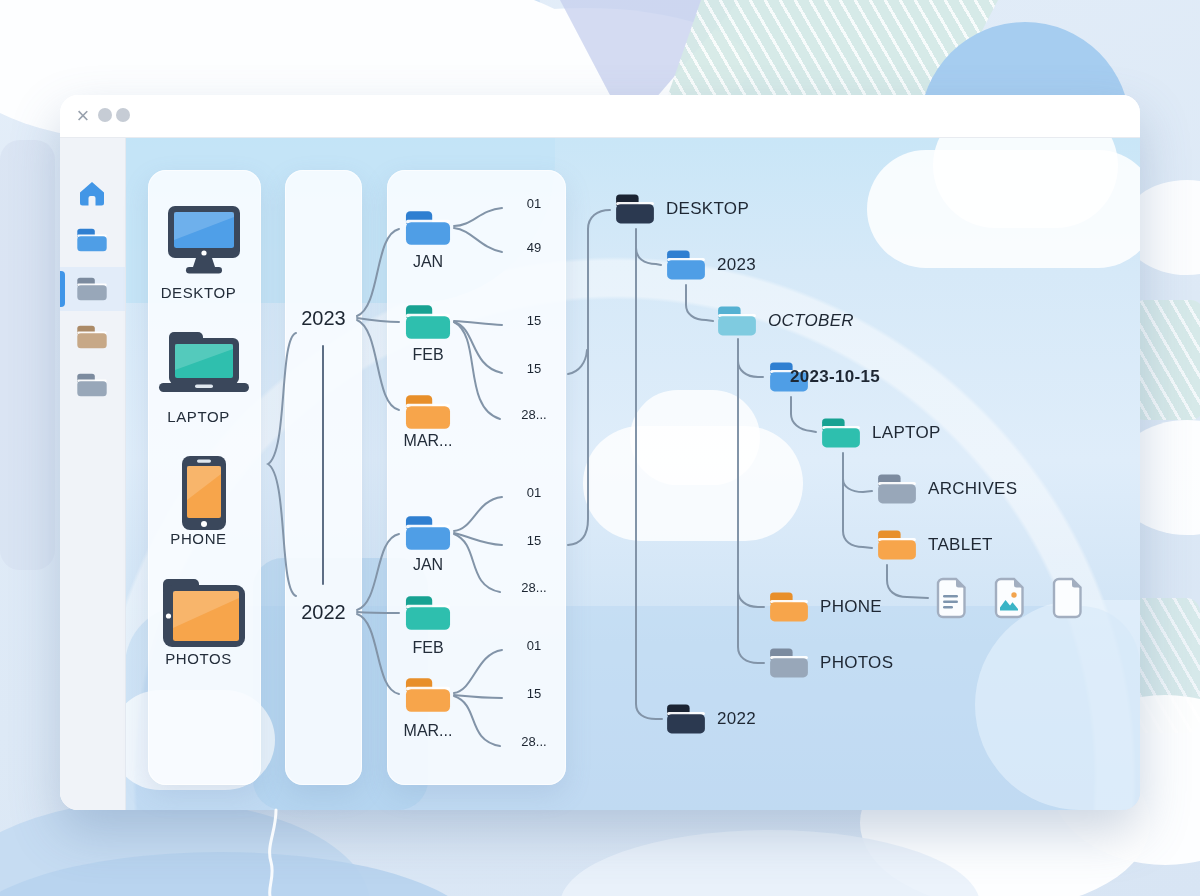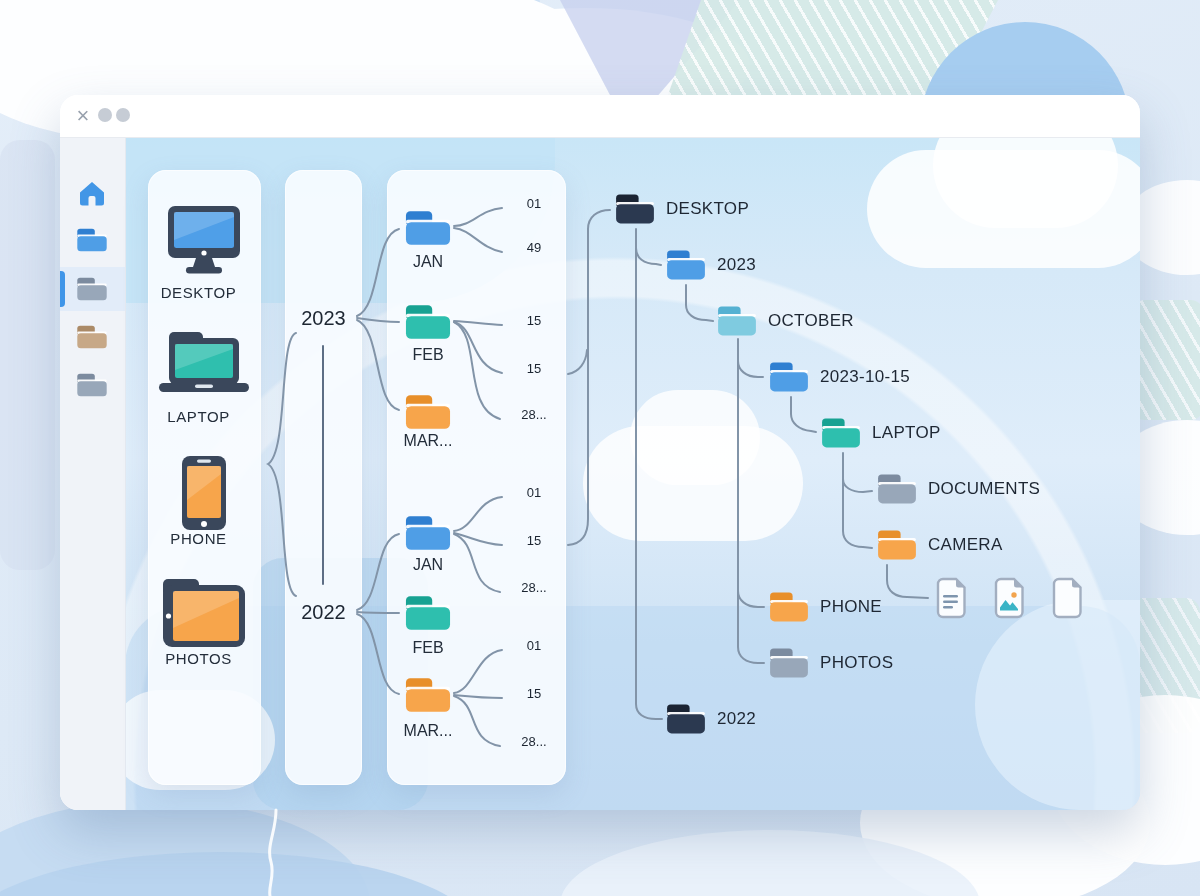--- a/index.html
+++ b/index.html
@@ -280,57 +280,57 @@
 </div>
 <div class="lbl tree-lbl" style="left:717px;top:255px;">2023</div>
 
 <div class="folder f-lblue" style="left:714px;top:303px;">
   <svg width="46" height="36" viewBox="0 0 48 40">
       <rect class="tab" x="3" y="4" width="25" height="14" rx="4"></rect>
       <rect class="stripe" x="3" y="12.2" width="42" height="3.6" rx="1.8"></rect>
       <rect class="body" x="3" y="14.6" width="42" height="21.4" rx="5"></rect>
     </svg>
 </div>
-<div class="lbl tree-lbl" style="left:768px;top:311px;">OCTOBER</div>
+<div class="lbl tree-lbl" style="left:768px;top:311px;font-style:italic;">OCTOBER</div>
 
 <div class="folder f-blue" style="left:766px;top:359px;">
   <svg width="46" height="36" viewBox="0 0 48 40">
       <rect class="tab" x="3" y="4" width="25" height="14" rx="4"></rect>
       <rect class="stripe" x="3" y="12.2" width="42" height="3.6" rx="1.8"></rect>
       <rect class="body" x="3" y="14.6" width="42" height="21.4" rx="5"></rect>
     </svg>
 </div>
-<div class="lbl tree-lbl" style="left:820px;top:367px;">2023-10-15</div>
+<div class="lbl tree-lbl" style="left:790px;top:367px;font-weight:bold;">2023-10-15</div>
 
 <div class="folder f-teal" style="left:818px;top:415px;">
   <svg width="46" height="36" viewBox="0 0 48 40">
       <rect class="tab" x="3" y="4" width="25" height="14" rx="4"></rect>
       <rect class="stripe" x="3" y="12.2" width="42" height="3.6" rx="1.8"></rect>
       <rect class="body" x="3" y="14.6" width="42" height="21.4" rx="5"></rect>
     </svg>
 </div>
 <div class="lbl tree-lbl" style="left:872px;top:423px;">LAPTOP</div>
 
 <div class="folder f-gray" style="left:874px;top:471px;">
   <svg width="46" height="36" viewBox="0 0 48 40">
       <rect class="tab" x="3" y="4" width="25" height="14" rx="4"></rect>
       <rect class="stripe" x="3" y="12.2" width="42" height="3.6" rx="1.8"></rect>
       <rect class="body" x="3" y="14.6" width="42" height="21.4" rx="5"></rect>
     </svg>
 </div>
-<div class="lbl tree-lbl" style="left:928px;top:479px;">DOCUMENTS</div>
+<div class="lbl tree-lbl" style="left:928px;top:479px;">ARCHIVES</div>
 
 <div class="folder f-orange" style="left:874px;top:527px;">
   <svg width="46" height="36" viewBox="0 0 48 40">
       <rect class="tab" x="3" y="4" width="25" height="14" rx="4"></rect>
       <rect class="stripe" x="3" y="12.2" width="42" height="3.6" rx="1.8"></rect>
       <rect class="body" x="3" y="14.6" width="42" height="21.4" rx="5"></rect>
     </svg>
 </div>
-<div class="lbl tree-lbl" style="left:928px;top:535px;">CAMERA</div>
+<div class="lbl tree-lbl" style="left:928px;top:535px;">TABLET</div>
 
 <div class="folder f-orange" style="left:766px;top:589px;">
   <svg width="46" height="36" viewBox="0 0 48 40">
       <rect class="tab" x="3" y="4" width="25" height="14" rx="4"></rect>
       <rect class="stripe" x="3" y="12.2" width="42" height="3.6" rx="1.8"></rect>
       <rect class="body" x="3" y="14.6" width="42" height="21.4" rx="5"></rect>
     </svg>
 </div>
 <div class="lbl tree-lbl" style="left:820px;top:597px;">PHONE</div>
 

